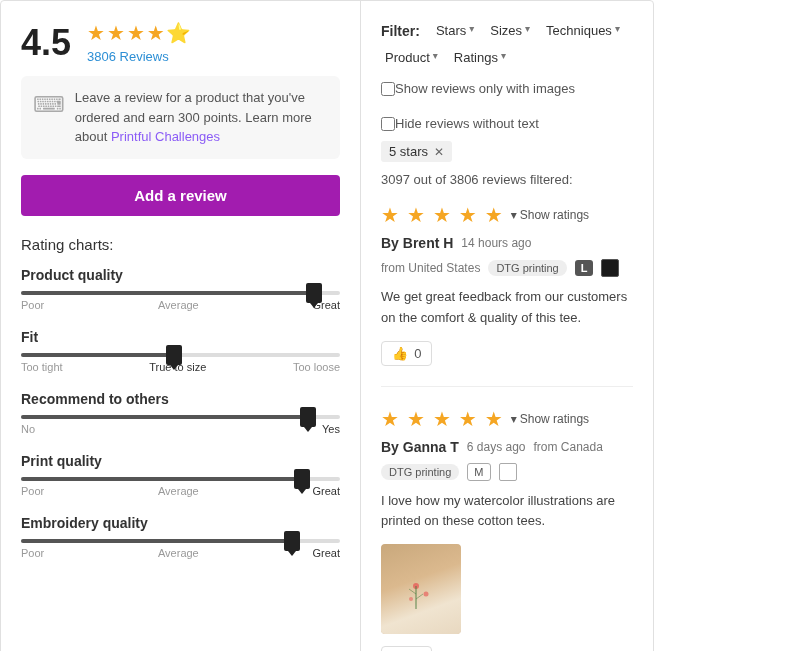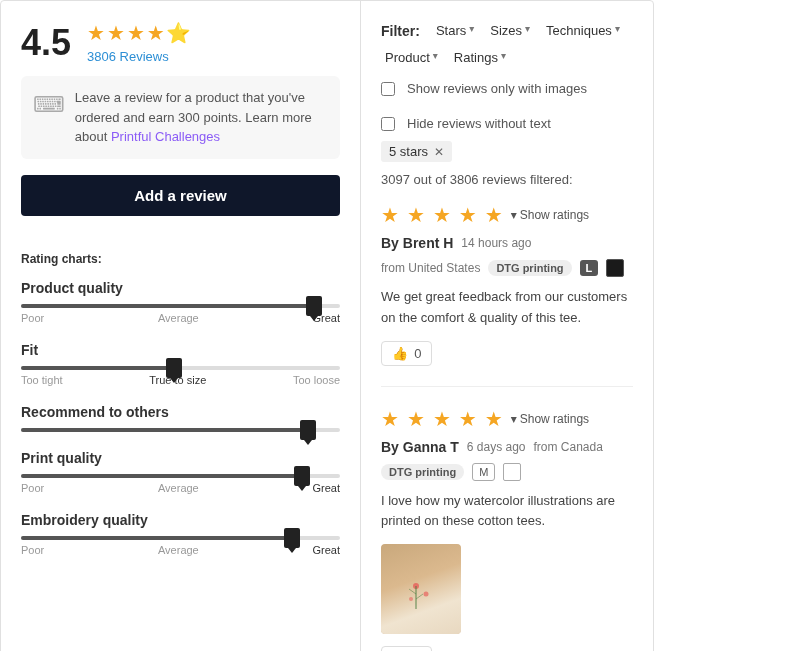--- a/index.html
+++ b/index.html
@@ -11,52 +11,52 @@
     .big-rating { font-size: 36px; font-weight: 700; color: #222; }
     .stars-block { display: flex; flex-direction: column; }
     .stars-row { display: flex; gap: 2px; margin-bottom: 4px; }
     .star { font-size: 20px; }
     .star.full { color: #f5a623; }
     .star.half { color: #f5a623; }
     .reviews-link { color: #2d8fd5; font-size: 13px; cursor: pointer; }
     .review-prompt { display: flex; align-items: flex-start; gap: 10px; background: #f7f7f7; border-radius: 6px; padding: 12px; margin-bottom: 16px; font-size: 13px; color: #555; line-height: 1.5; }
     .review-prompt .icon-keyboard { font-size: 22px; color: #aaa; }
     .review-prompt a { color: #2d8fd5; text-decoration: none; }
-    .add-review-btn { width: 100%; padding: 12px; background: #0f172a; color: #fff; border: none; border-radius: 4px; font-size: 15px; font-weight: 600; cursor: pointer; margin-bottom: 36px; }
-    .rating-charts-title { font-size: 12px; font-weight: 700; margin-bottom: 14px; }
+    .add-review-btn { width: 100%; padding: 12px; background: #a21caf; color: #fff; border: none; border-radius: 4px; font-size: 15px; font-weight: 600; cursor: pointer; margin-bottom: 20px; }
+    .rating-charts-title { font-size: 15px; font-weight: 400; margin-bottom: 14px; }
     .chart-section { margin-bottom: 18px; }
     .chart-label { font-size: 14px; font-weight: 600; margin-bottom: 8px; }
     .slider-track { position: relative; height: 4px; background: #ddd; border-radius: 2px; margin-bottom: 4px; }
     .slider-fill { height: 4px; background: #555; border-radius: 2px; }
     .slider-thumb { position: absolute; top: -8px; width: 16px; height: 20px; background: #222; border-radius: 2px; transform: translateX(-50%); }
     .slider-thumb::after { content: ''; position: absolute; bottom: -5px; left: 50%; transform: translateX(-50%); border-left: 4px solid transparent; border-right: 4px solid transparent; border-top: 5px solid #222; }
     .slider-labels { display: flex; justify-content: space-between; font-size: 11px; color: #999; margin-top: 2px; }
     .slider-labels .label-right { color: #333; font-weight: 500; }
 
     
     .right-panel { flex: 1; padding: 20px; }
     .filter-bar { display: flex; align-items: center; gap: 8px; margin-bottom: 14px; flex-wrap: wrap; }
     .filter-label { font-size: 14px; font-weight: 700; margin-right: 4px; }
     .filter-dropdown { display: flex; gap: 3px; font-size: 13px; color: #333; cursor: pointer; padding: 2px 4px; border-radius: 3px; }
     .chevron { font-size: 10px; color: #777; }
-    .checkbox-row { display: flex; align-items: flex-end; gap: 12px; font-size: 13px; color: #555; }
+    .checkbox-row { display: flex; align-items: flex-end; gap: 0; font-size: 13px; color: #555; }
     .checkbox-row input[type="checkbox"] { width: 14px; height: 14px; }
     .filter-options { display: flex; gap: 20px; margin-bottom: 10px; flex-wrap: wrap; }
     .active-filters { display: flex; gap: 8px; margin-bottom: 10px; flex-wrap: wrap; }
     .filter-tag { display: flex; align-items: center; gap: 6px; background: #f0f0f0; border-radius: 3px; padding: 3px 8px; font-size: 13px; }
     .filter-tag .remove { cursor: pointer; color: #666; font-size: 12px; }
     .results-count { font-size: 13px; color: #555; margin-bottom: 16px; }
     .review-card { border-bottom: 1px solid #eee; padding-bottom: 20px; margin-bottom: 20px; }
     .review-stars-row { display: flex; align-items: center; gap: 8px; margin-bottom: 8px; }
     .show-ratings-btn { font-size: 12px; color: #555; cursor: pointer; display: flex; align-items: center; gap: 3px; background: none; border: none; }
     .review-meta { display: flex; align-items: center; gap: 8px; margin-bottom: 10px; flex-wrap: wrap; }
     .reviewer-name { font-weight: 700; font-size: 14px; }
     .review-time { font-size: 12px; color: #777; }
     .review-location { font-size: 12px; color: #777; }
-    .badge { background: #eee; border-radius: 10px; padding: 2px 8px; font-size: 11px; color: #555; font-weight: bold; }
+    .badge { background: #eee; border-radius: 10px; padding: 2px 8px; font-size: 11px; color: #555; }
     .size-badge { background: #555; color: #fff; border-radius: 3px; padding: 2px 6px; font-size: 11px; font-weight: 600; }
     .size-badge-outline { background: #fff; border: 1px solid #aaa; border-radius: 3px; padding: 2px 6px; font-size: 11px; color: #555; }
     .color-swatch { width: 18px; height: 18px; border-radius: 2px; display: inline-block; }
     .review-text { font-size: 13px; color: #444; line-height: 1.6; margin-bottom: 12px; }
     .like-row { display: flex; align-items: center; gap: 6px; font-size: 13px; color: #555; }
     .like-btn { background: none; border: 1px solid #ddd; border-radius: 4px; padding: 4px 10px; cursor: pointer; display: flex; align-items: center; gap: 6px; font-size: 13px; color: #555; }
     .review-image { width: 80px; height: 90px; background: #e0c8b0; border-radius: 4px; margin-bottom: 12px; overflow: hidden; display: flex; align-items: center; justify-content: center; }
     
     .shirt-img { width: 80px; height: 90px; background: linear-gradient(160deg, #c9a87c, #dbb98e, #e8d0b0); border-radius: 4px; }
   </style>
@@ -119,20 +119,25 @@
         <span>Too loose</span>
       </div>
     </div>
 
     
     <div class="chart-section">
       <div class="chart-label">Recommend to others</div>
       <div class="slider-track">
         <div class="slider-fill" style="width:90%"></div>
         <div class="slider-thumb" style="left:90%"></div>
+      </div>
+      <div class="slider-labels">
+        <span>No</span>
+        <span></span>
+        <span class="label-right">Yes</span>
       </div>
     </div>
 
     
     <div class="chart-section">
       <div class="chart-label">Print quality</div>
       <div class="slider-track">
         <div class="slider-fill" style="width:88%"></div>
         <div class="slider-thumb" style="left:88%"></div>
       </div>

